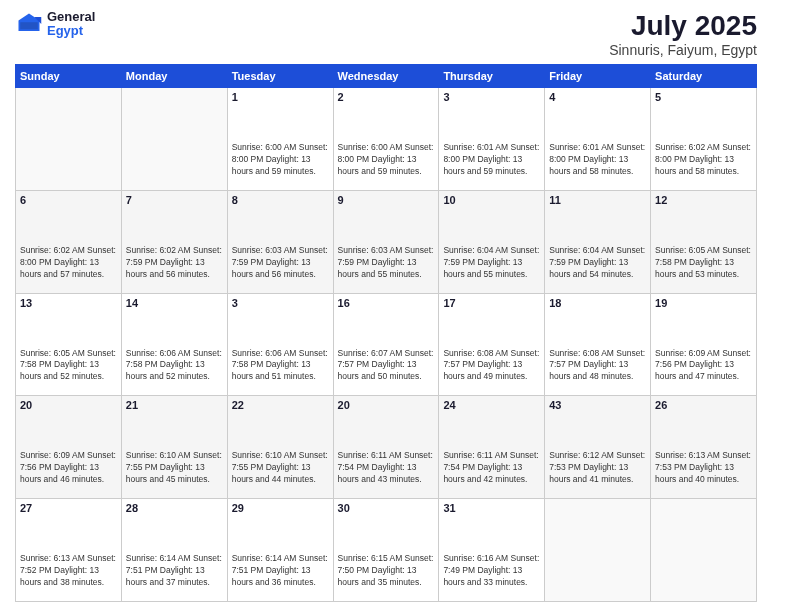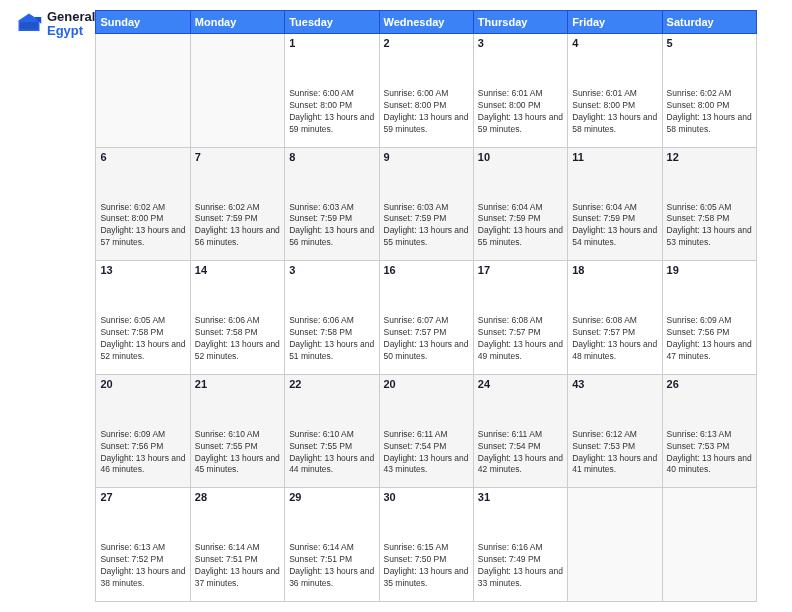--- a/index.html
+++ b/index.html
@@ -8,20 +8,21 @@
       height: 612px;
       font-family: Arial, sans-serif;
       background: #fff;
       overflow: hidden;
     }
     .page {
       width: 772px;
       height: 612px;
       padding: 10px 15px;
       display: flex;
+      flex-direction: column;
     }
     .header {
       display: flex;
       justify-content: space-between;
       align-items: flex-start;
       margin-bottom: 6px;
     }
     .logo {
       display: flex;
       align-items: center;
@@ -53,21 +54,21 @@
       color: #444;
     }
     .calendar {
       flex: 1;
       border: 1px solid #ccc;
       border-collapse: collapse;
       width: 100%;
       table-layout: fixed;
     }
     .calendar th {
-      background: #3b82f6;
+      background: #1d4ed8;
       color: #fff;
       font-size: 11px;
       font-weight: bold;
       padding: 5px 4px;
       border: 1px solid #1d4ed8;
       text-align: left;
       margin-top: 43px;
     }
     .calendar td {
       border: 1px solid #ccc;
@@ -106,20 +107,24 @@
     <div class="logo">
       <svg class="logo-icon" viewBox="0 0 32 32">
         <polygon points="16,4 28,12 28,24 4,24 4,12" fill="#2563eb"></polygon>
         <polygon points="22,8 30,16 30,8" fill="#1d4ed8"></polygon>
         <rect x="6" y="14" width="20" height="8" fill="#1a1a2e" opacity="0.2"></rect>
       </svg>
       <div class="logo-text">
         <span class="logo-general">General</span>
         <span class="logo-blue">Egypt</span>
       </div>
+    </div>
+    <div class="title-block">
+      <div class="main-title">July 2025</div>
+      <div class="subtitle">Sinnuris, Faiyum, Egypt</div>
     </div>
   </div>
 
   <table class="calendar">
     <thead>
       <tr>
         <th>Sunday</th>
         <th>Monday</th>
         <th>Tuesday</th>
         <th>Wednesday</th>

